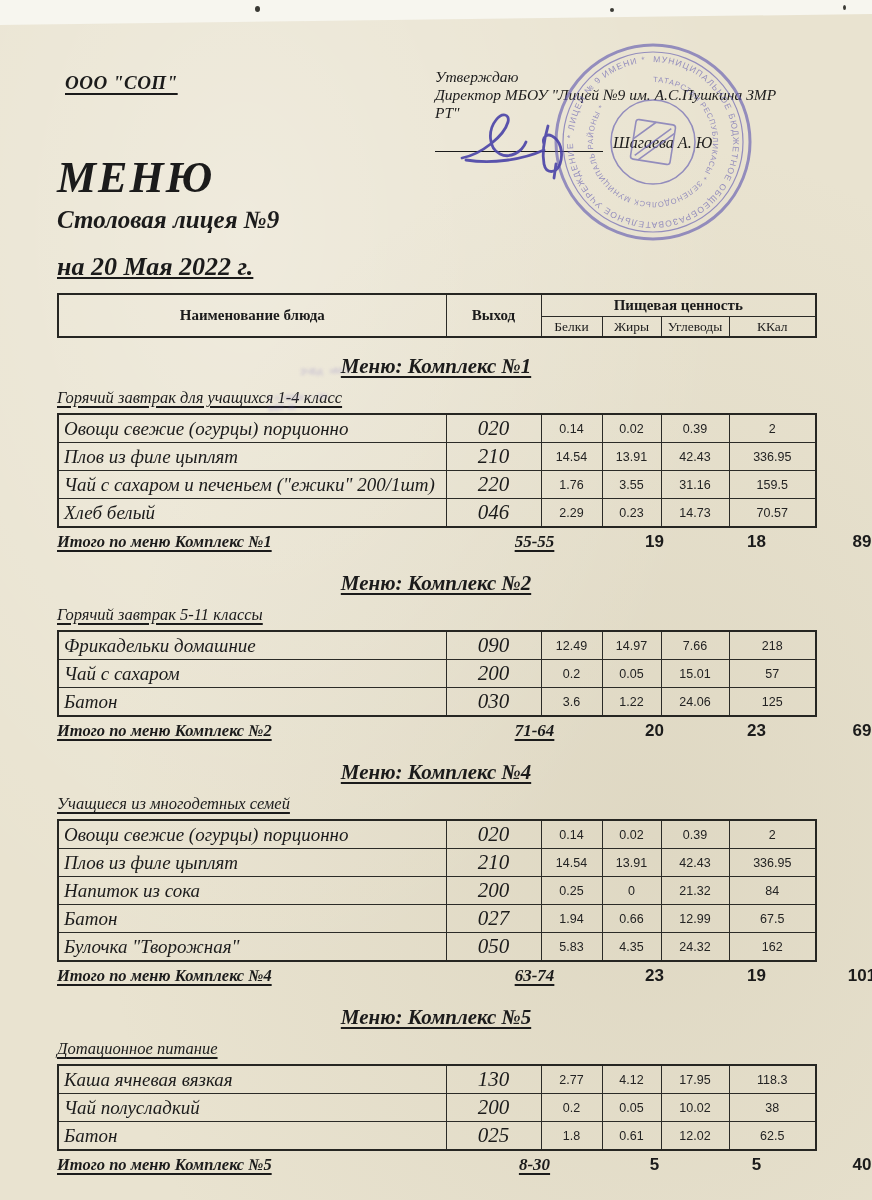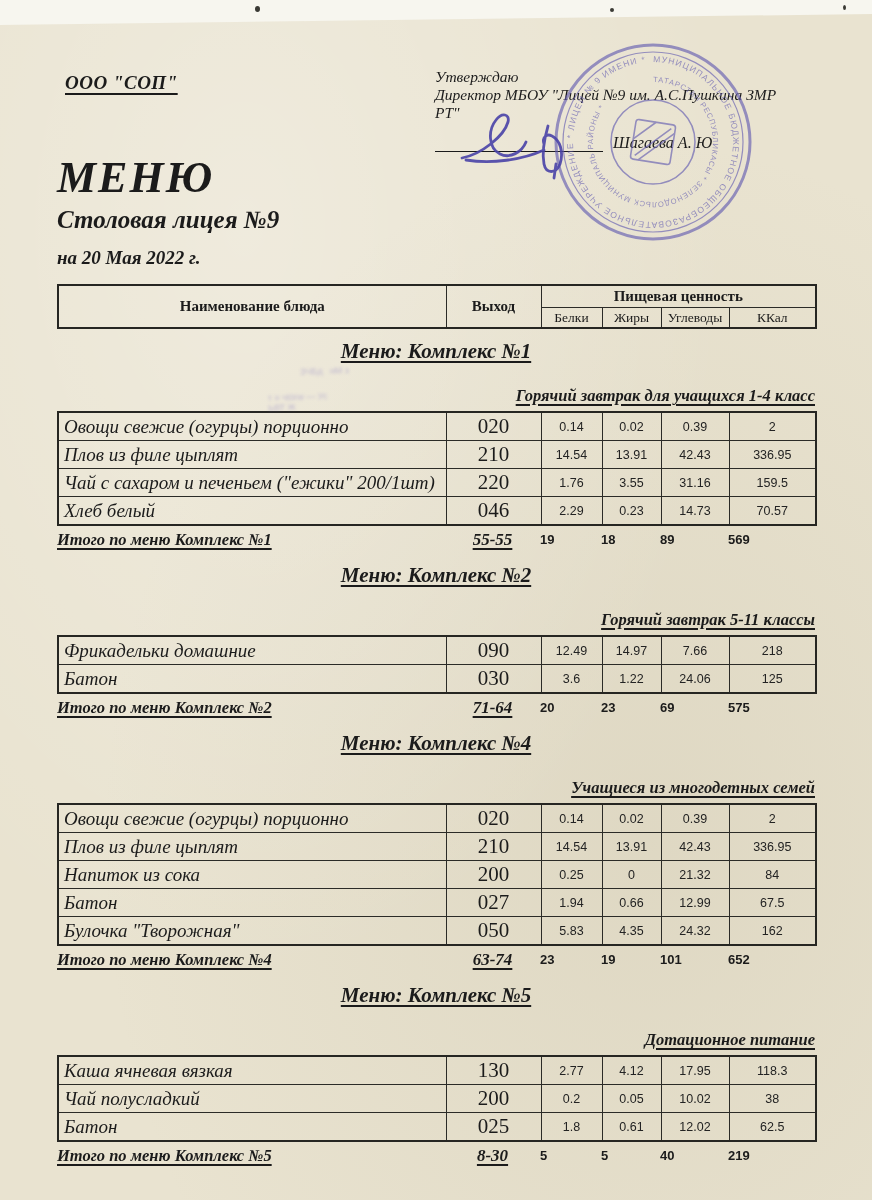--- a/index.html
+++ b/index.html
@@ -31,49 +31,49 @@
     letter-spacing:.5px;padding-left:8px;padding-top:4px;
   }
   .approve{width:380px;font-style:italic;font-size:15.5px;line-height:18px;margin-left:12px;}
   .sign-row{display:flex;align-items:flex-end;margin-top:12px;font-style:italic;font-size:16px;}
   .sign-line{display:inline-block;width:168px;border-bottom:1.8px solid #1b1b1b;height:14px;margin-right:10px;}
 
   
   .title-block{text-align:left;margin-top:2px;}
   .t-main{font-size:44px;font-weight:bold;font-style:italic;line-height:48px;letter-spacing:2px;}
   .t-sub{font-size:25px;font-weight:bold;font-style:italic;line-height:32px;margin-top:2px;}
-  .t-date{font-size:19px;font-weight:bold;font-style:italic;line-height:24px;margin-top:10px;}
+  .t-date{font-size:26px;font-weight:bold;font-style:italic;line-height:24px;margin-top:19px;text-decoration:underline;}
 
   
   table{border-collapse:collapse;table-layout:fixed;width:758px;}
   .head-table{margin-top:14px;border:2.5px solid #262622;}
   .head-table td{border:1.2px solid #2b2b27;text-align:center;vertical-align:middle;}
   .hd-main{font-weight:bold;font-size:15px;height:19px;}
   .hd-sub{font-size:13.5px;height:17px;}
 
   .menu-title{
     text-align:center;font-size:21px;font-weight:bold;font-style:italic;
     text-decoration:underline;text-underline-offset:3px;text-decoration-thickness:1.8px;
-    margin-top:10px;
+    margin-top:16px;
   }
   .sec-sub{
-    text-align:right;font-size:16.5px;font-weight:bold;font-style:italic;
+    text-align:left;font-size:16.5px;font-weight:normal;font-style:italic;
     text-decoration:underline;text-underline-offset:3px;text-decoration-thickness:1.5px;
-    margin-top:22px;
+    margin-top:9px;
   }
   .dish-table{margin-top:5px;border:2.5px solid #262622;}
   .dish-table td{border:1.2px solid #2b2b27;height:24px;vertical-align:middle;overflow:hidden;white-space:nowrap;}
   .c-name{font-style:italic;font-size:19px;padding-left:5px;}
-  .c-yield{font-size:21px;text-align:center;}
+  .c-yield{font-style:italic;font-size:21px;text-align:center;}
   .c-num{font-family:"Liberation Sans",sans-serif;font-size:12.5px;text-align:center;color:#232323;}
 
-  .total-grid{display:grid;grid-template-columns:388px 95px 61px 59px 68px 87px;align-items:center;height:27px;}
+  .total-grid{display:grid;grid-template-columns:388px 95px 61px 59px 68px 87px;align-items:center;height:27px;gap:42px;}
   .t-label{font-weight:bold;font-style:italic;font-size:16.5px;text-decoration:underline;text-underline-offset:3px;text-decoration-thickness:1.6px;}
   .t-yield{font-weight:bold;font-style:italic;font-size:17px;text-align:center;text-decoration:underline;text-underline-offset:3px;text-decoration-thickness:1.6px;}
-  .t-num{font-family:"Liberation Sans",sans-serif;font-weight:bold;font-size:13px;text-align:left;}
+  .t-num{font-family:"Liberation Sans",sans-serif;font-weight:bold;font-size:17px;text-align:center;}
 
   
   .footer{position:relative;margin-top:12px;}
   .sig-row{display:flex;justify-content:flex-end;align-items:flex-end;margin-top:9px;font-style:italic;font-size:15.5px;}
   .f-line{display:inline-block;border-bottom:1.6px solid #20201d;height:16px;margin-left:10px;}
   .f-line.w1{width:196px;}
 
   
   .stamp{position:absolute;left:549px;top:24px;opacity:.62;}
   .dir-sign{position:absolute;left:452px;top:92px;}
@@ -208,20 +208,28 @@
       <tbody>
                 <tr>
                   <td class="c-name">Фрикадельки домашние</td>
                   <td class="c-yield">090</td>
                   <td class="c-num">12.49</td>
                   <td class="c-num">14.97</td>
                   <td class="c-num">7.66</td>
                   <td class="c-num">218</td>
                 </tr>
                 <tr>
+                  <td class="c-name">Чай с сахаром</td>
+                  <td class="c-yield">200</td>
+                  <td class="c-num">0.2</td>
+                  <td class="c-num">0.05</td>
+                  <td class="c-num">15.01</td>
+                  <td class="c-num">57</td>
+                </tr>
+                <tr>
                   <td class="c-name">Батон</td>
                   <td class="c-yield">030</td>
                   <td class="c-num">3.6</td>
                   <td class="c-num">1.22</td>
                   <td class="c-num">24.06</td>
                   <td class="c-num">125</td>
                 </tr>
               </tbody>
     </table>
     <div class="total-grid">

